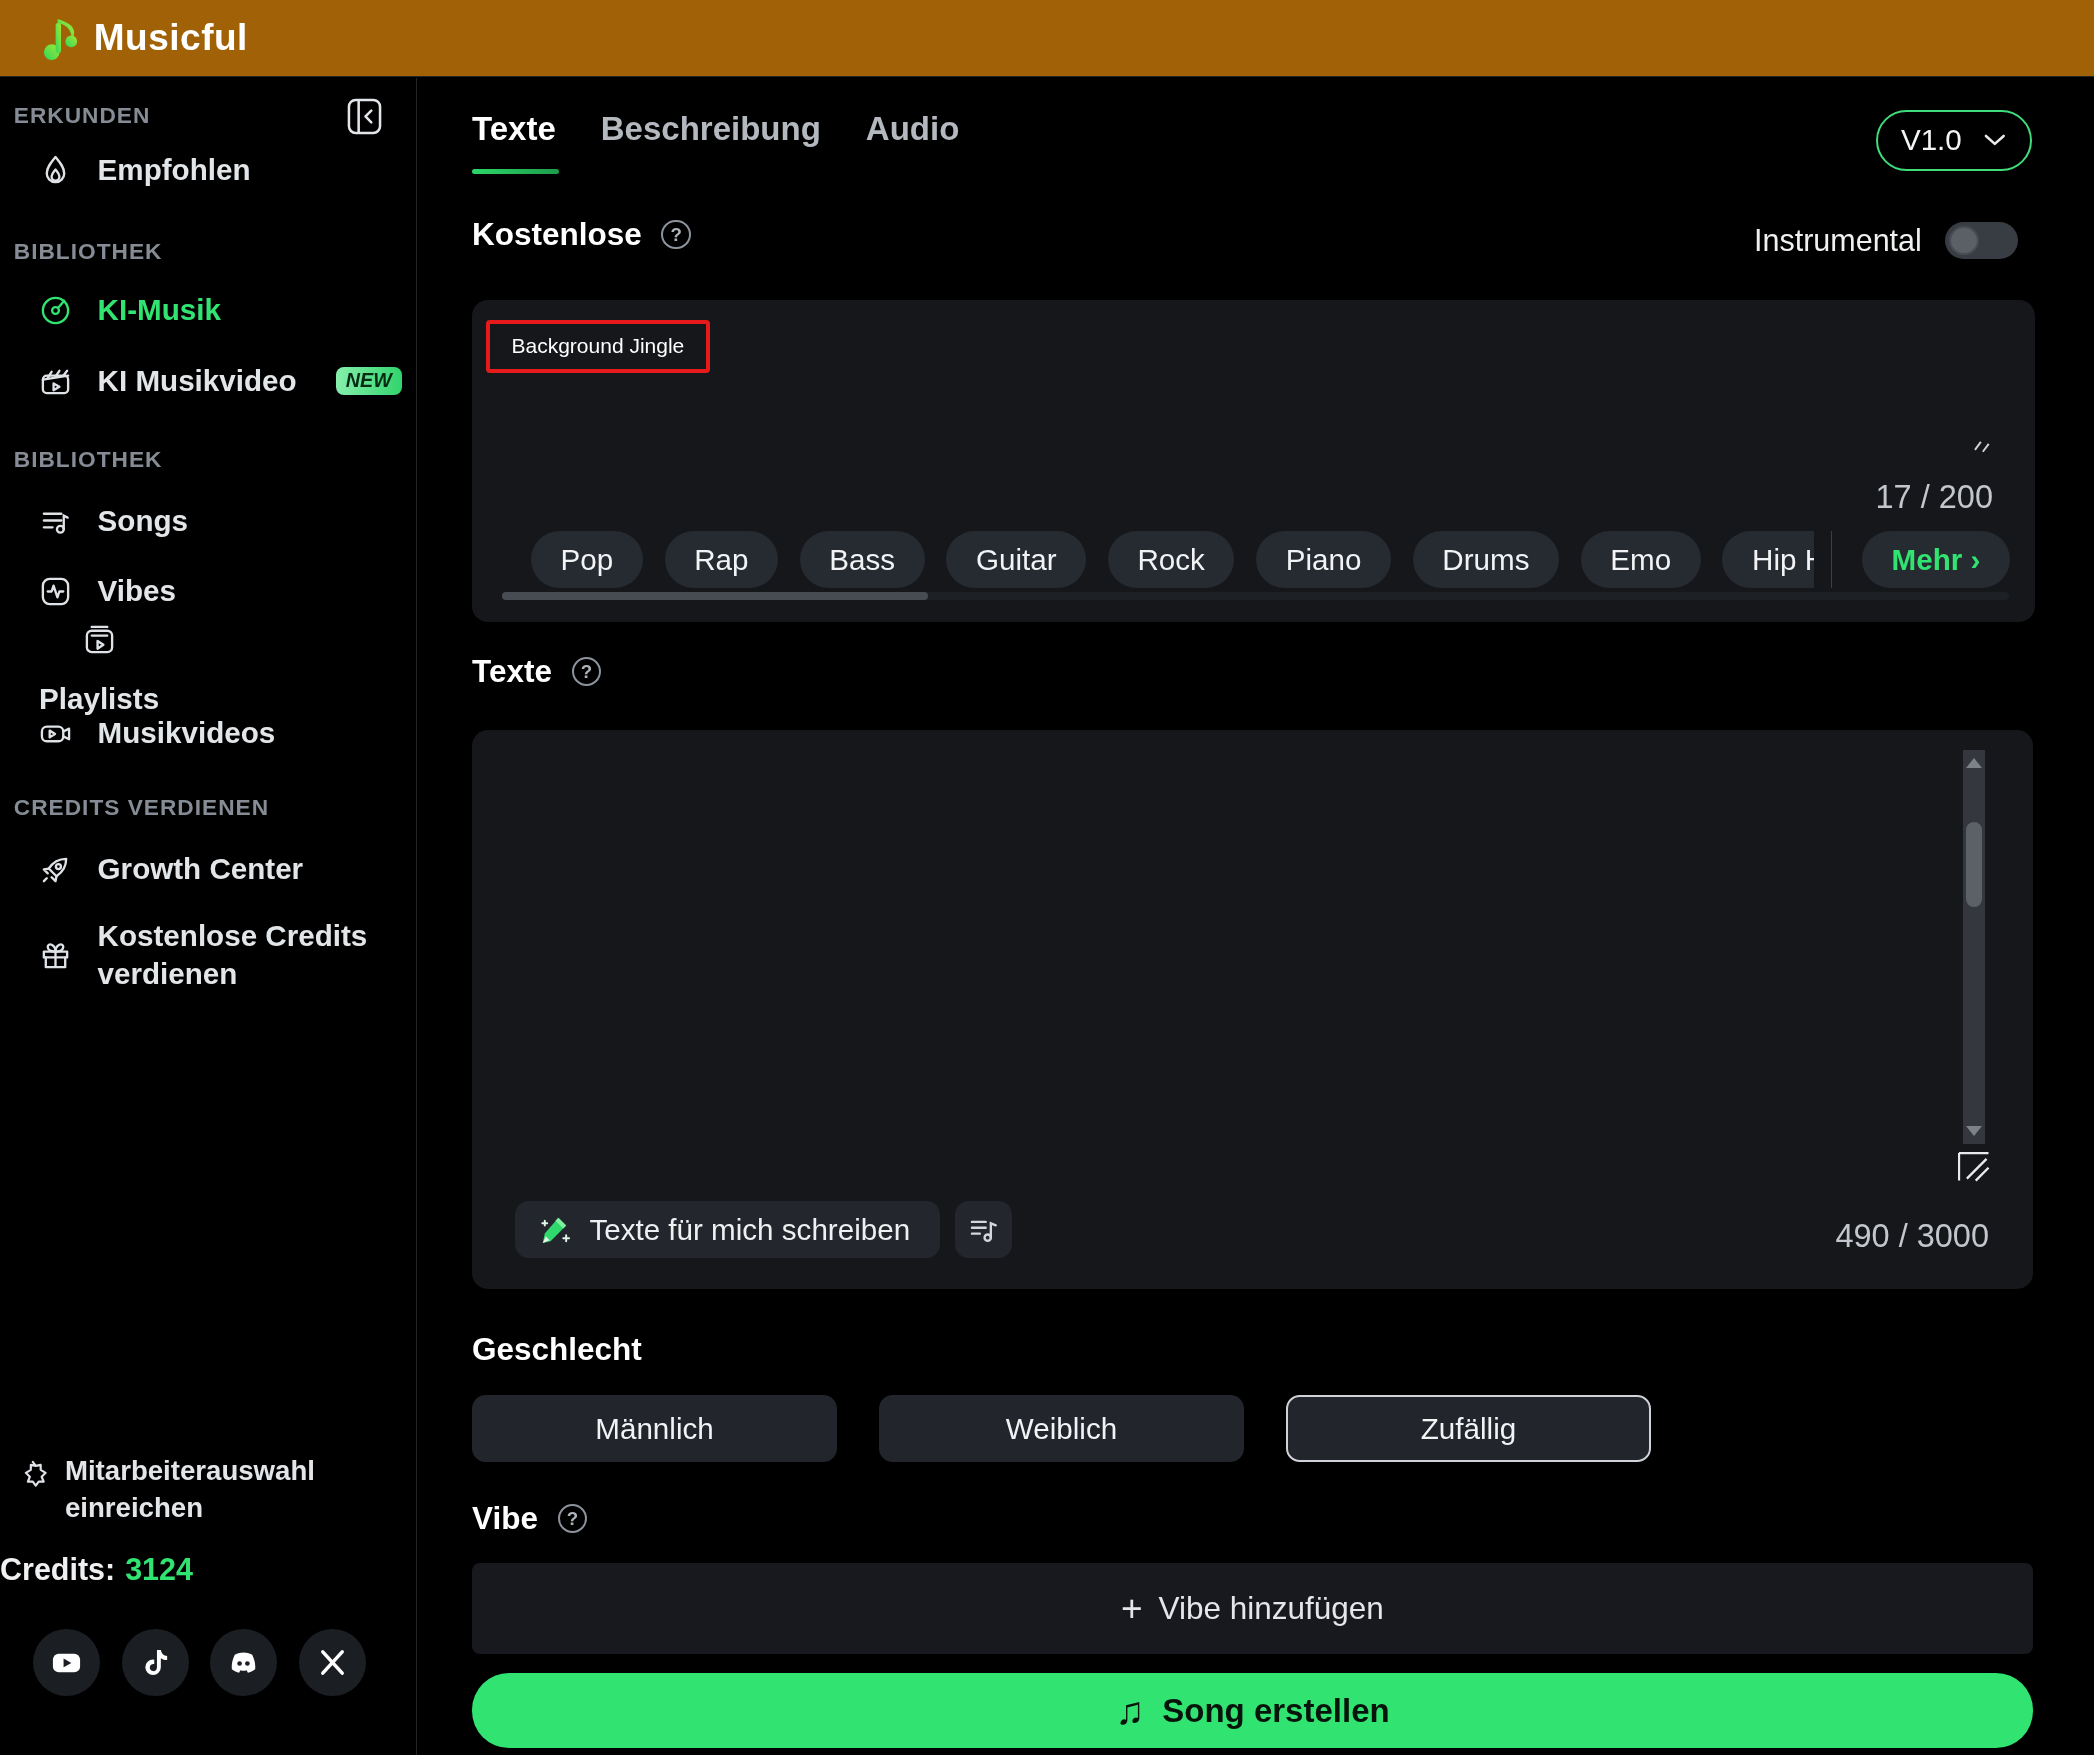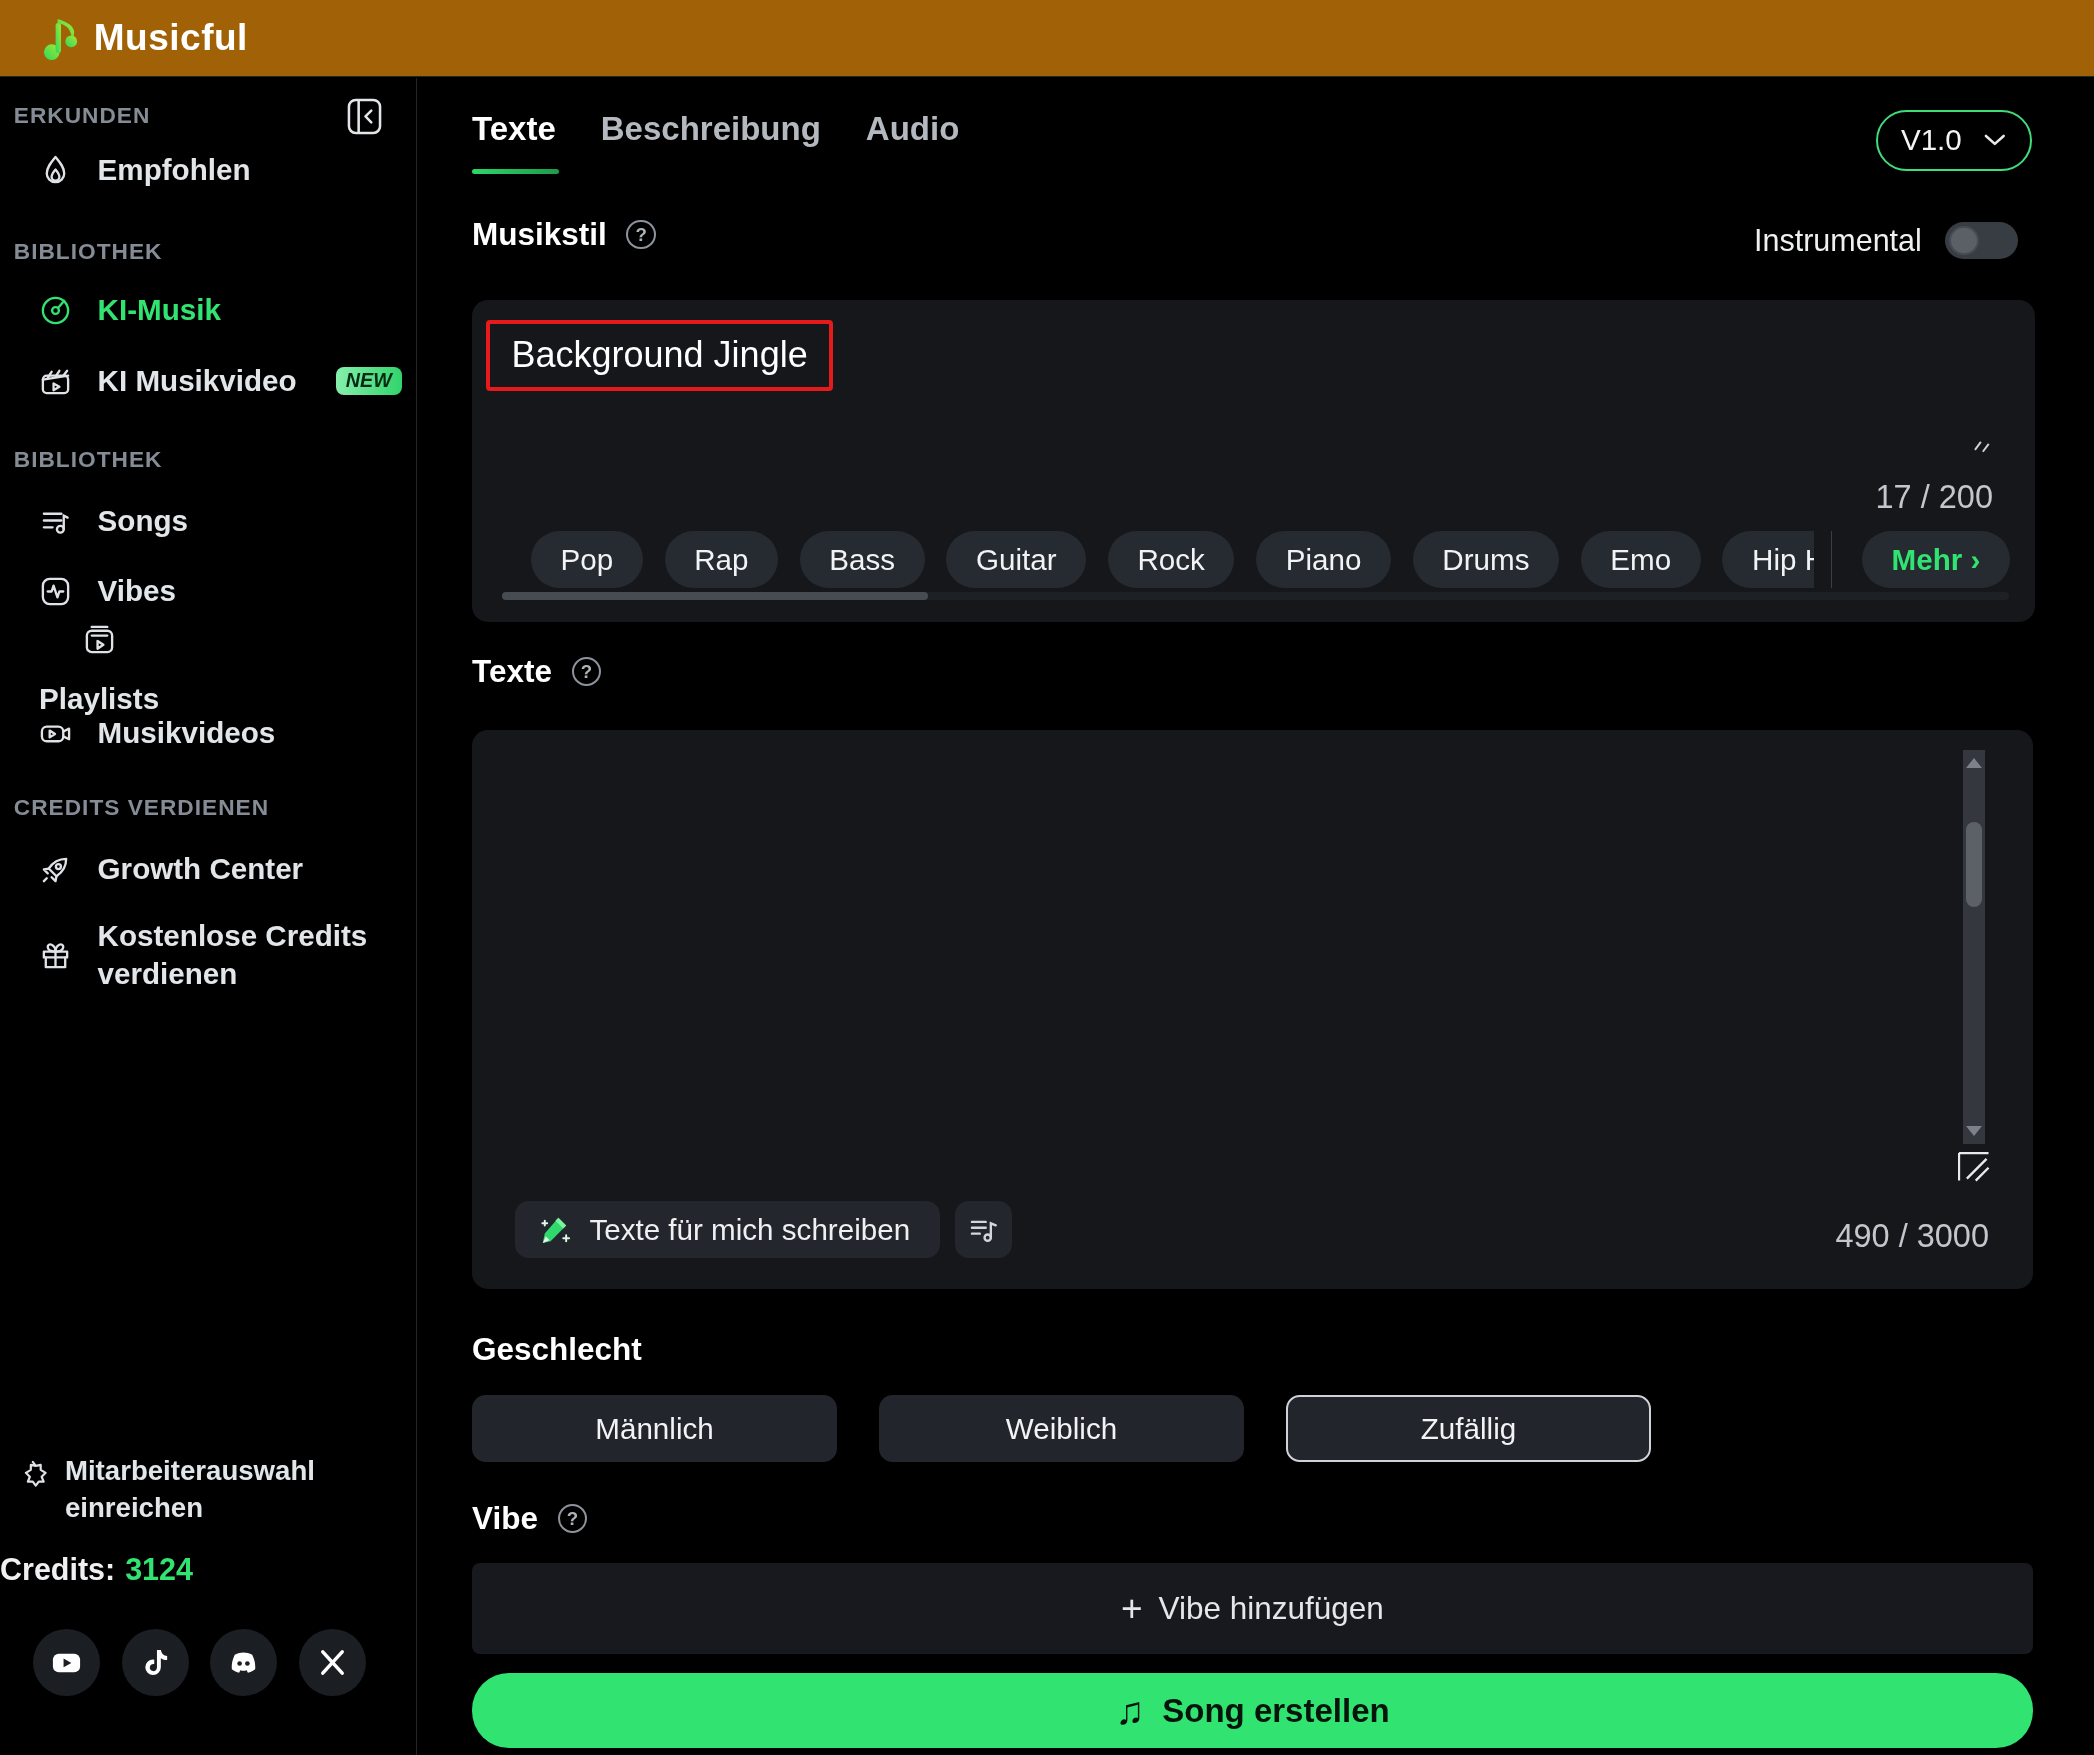--- a/index.html
+++ b/index.html
@@ -47,21 +47,21 @@
   .qmark { width:29.6px; height:29.6px; border:2px solid #8d939c; border-radius:50%; color:#aeb3ba; font-size:18.7px; font-weight:bold; display:flex; align-items:center; justify-content:center; }
 
   #instrumental { position:absolute; left:1336px; top:144px; display:flex; align-items:center; gap:23.6px; }
   #instrumental .lbl { font-size:30.5px; color:#eef0f2; }
   .toggle { width:73px; height:37px; border-radius:18.7px; background:#383c43; position:relative; cursor:pointer; }
   .toggle .knob { position:absolute; left:3.9px; top:3.9px; width:29.6px; height:29.6px; border-radius:50%; background:#5b6067; border:2px solid #474c53; }
 
   .panel { position:absolute; background:#15171b; border-radius:15.8px; }
   #style-panel { left:54px; top:222px; width:1563px; height:322px; }
   .annotation-box { position:absolute; left:13.8px; top:19.7px; padding:9.9px 21.7px 11.8px; border:4.9px solid #e61a1a; border-radius:3.9px; }
-  .annotation-box .val { font-size:36px; color:#fff; }
+  .annotation-box .val { font-size:21px; color:#fff; }
   .style-resize { position:absolute; left:1499px; top:138px; width:21.7px; height:17.7px; color:#cfd2d6;}
   .counter { font-size:32.5px; color:#c3c7cd; }
   #style-counter { position:absolute; right:42px; top:179px; }
   .chips-clip { position:absolute; left:59px; top:231px; width:1283px; height:57px; overflow:hidden; }
   .chips-row { display:flex; gap:21.7px; }
   .chip { flex:0 0 auto; height:57px; padding:0 29.6px; border-radius:28.6px; background:#262a31; color:#f2f3f5; font-size:29.6px; display:flex; align-items:center; cursor:pointer; }
   .chip-divider { position:absolute; left:1359px; top:231px; width:1px; height:57px; background:#3a3e45; }
   .chip.more { position:absolute; left:1390px; top:231px; color:#31e472; font-weight:bold; }
   .chips-scrollbar { position:absolute; left:29.6px; top:292px; width:1507px; height:7.9px; border-radius:3.9px; background:#1d2025; }
   .chips-scrollbar .thumb { width:426px; height:7.9px; border-radius:3.9px; background:#474b52; }
@@ -280,21 +280,21 @@
     <div class="tab-underline"></div>
 
     <div class="version-pill">
       <span class="vtext">V1.0</span>
       <svg viewBox="0 0 24 16" fill="none" stroke="currentColor" stroke-width="2.6" stroke-linecap="round" stroke-linejoin="round">
           <polyline points="3,4 12,12 21,4"></polyline>
         </svg>
     </div>
 
     <div class="field-label" id="musikstil-label">
-      <span>Musikstil</span>
+      <span>Kostenlose</span>
       <span class="qmark">?</span>
     </div>
 
     <div id="instrumental">
       <span class="lbl">Instrumental</span>
       <div class="toggle">
           <div class="knob"></div>
         </div>
     </div>
 

